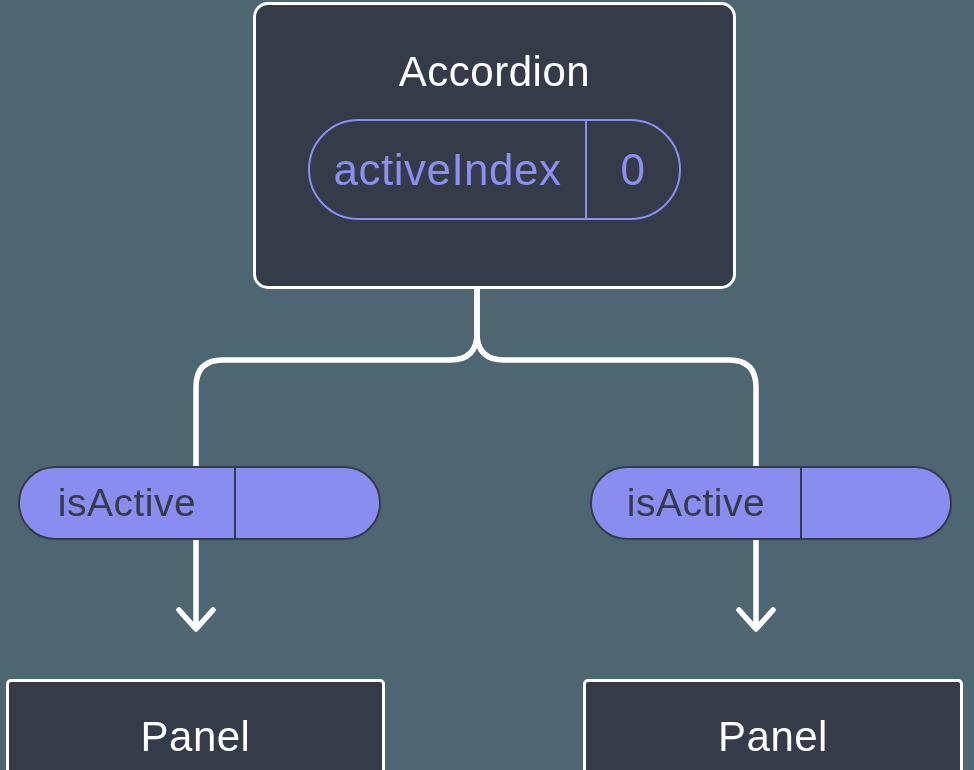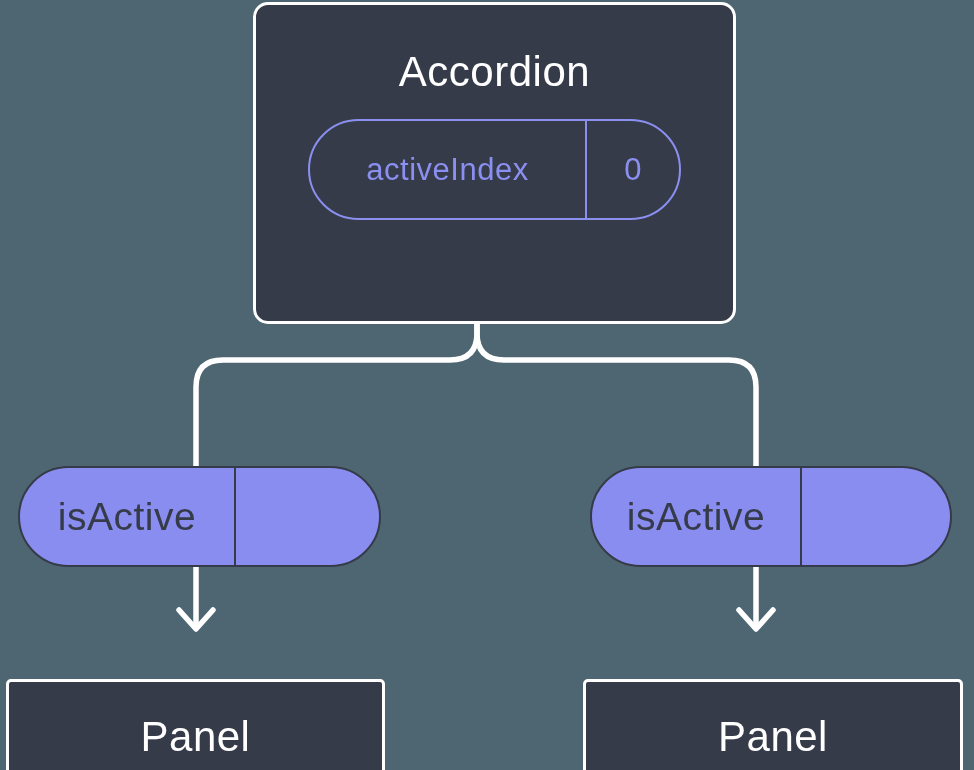--- a/index.html
+++ b/index.html
@@ -14,53 +14,53 @@
 
   
   .node{
     position:absolute;
     background:#353b49;
     border:3px solid #ffffff;
     box-sizing:border-box;
     color:#ffffff;
   }
   .node-root{
-    left:253px;top:2px;width:483px;height:322px;
+    left:253px;top:2px;width:483px;height:287px;
     border-radius:15px;
     display:flex;flex-direction:column;align-items:center;
   }
   .node-title{
     margin-top:46px;
     font-size:42px;line-height:42px;font-weight:500;
     letter-spacing:0.5px;
   }
   
   .state-pill{
     margin-top:26px;
     width:373px;height:101px;
     box-sizing:border-box;
     border:2.5px solid #8a8ff0;
     border-radius:51px;
     display:flex;
     color:#8a8ff0;
-    font-size:31px;
+    font-size:44px;
     letter-spacing:0.5px;
   }
   .state-pill .pill-label{
     width:277px;box-sizing:border-box;
     border-right:2.5px solid #8a8ff0;
     display:flex;align-items:center;justify-content:center;
   }
   .state-pill .pill-value{
     flex:1;display:flex;align-items:center;justify-content:center;
   }
 
   
   .prop-pill{
-    position:absolute;top:466px;height:101px;
+    position:absolute;top:466px;height:74px;
     box-sizing:border-box;
     background:#8a8df0;
     border:2.5px solid #353b49;
     border-radius:51px;
     display:flex;
     color:#353b49;
     font-size:39px;
     letter-spacing:0.5px;
   }
   .prop-pill .pill-label{

